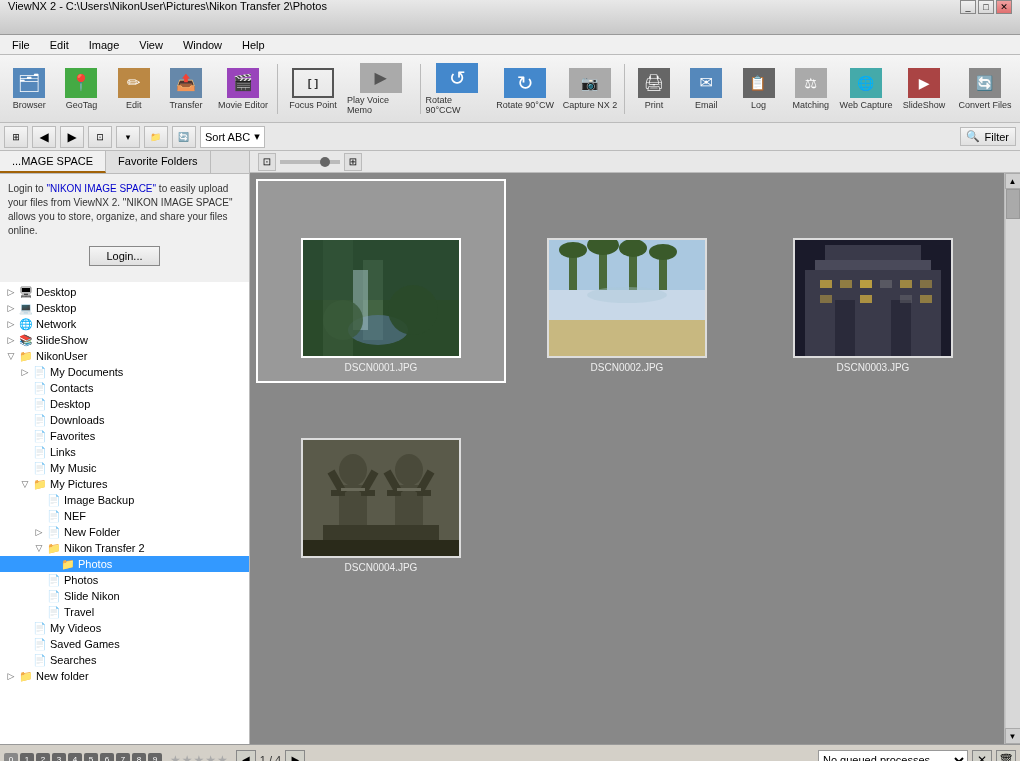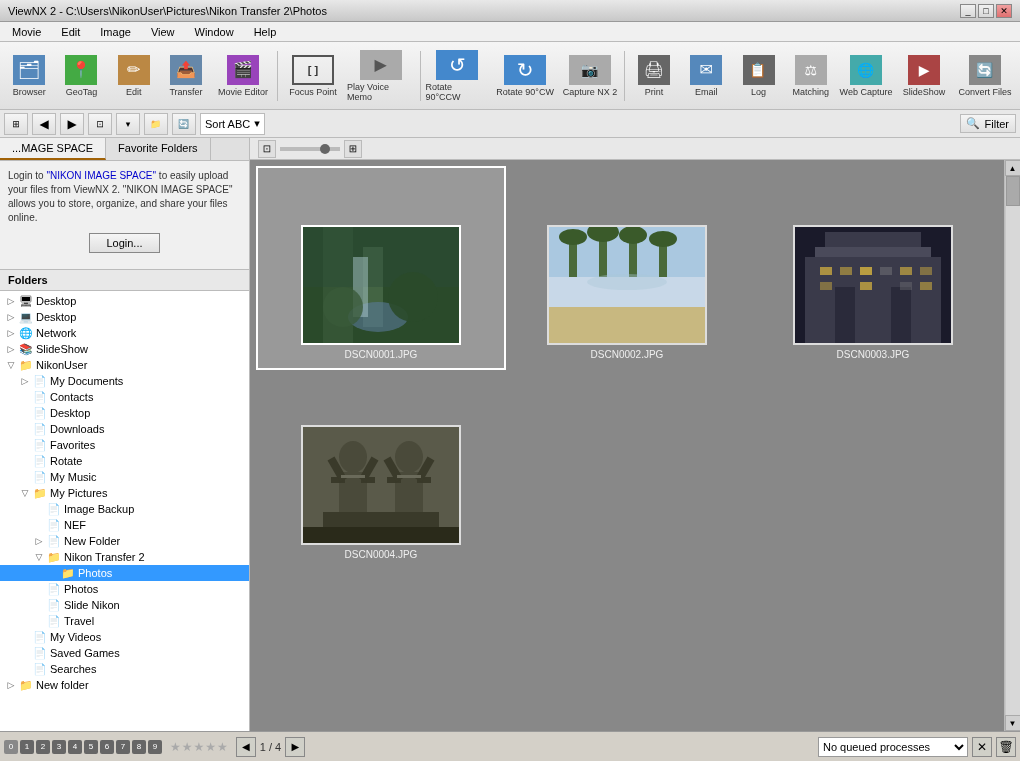--- a/index.html
+++ b/index.html
@@ -8,23 +8,22 @@
       font-size: 11px;
       background: #d4d0c8;
       width: 1020px;
       height: 761px;
       overflow: hidden;
     }
 
     
     #title-bar {
       background: linear-gradient(to bottom, #e8e8e8, #c8c8c8);
-      height: 22px;
-      display: flex;
-      align-items: center;
+      height: 35px;
+      display: flex;
       padding: 0 8px;
       border-bottom: 1px solid #999;
       justify-content: space-between;
     }
     #title-bar .title-text {
       font-size: 11px;
       color: #000;
     }
     #title-bar .window-controls {
       display: flex;
@@ -496,21 +495,21 @@
 <div id="title-bar">
   <div class="title-text">ViewNX 2 - C:\Users\NikonUser\Pictures\Nikon Transfer 2\Photos</div>
   <div class="window-controls">
     <div class="win-btn">_</div>
     <div class="win-btn">□</div>
     <div class="win-btn" style="background:linear-gradient(to bottom,#f0a0a0,#e07070);">✕</div>
   </div>
 </div>
 
 <div id="menu-bar">
-  <span class="menu-item">Movie</span>
+  <span class="menu-item">File</span>
   <span class="menu-item">Edit</span>
   <span class="menu-item">Image</span>
   <span class="menu-item">View</span>
   <span class="menu-item">Window</span>
   <span class="menu-item">Help</span>
 </div>
 
 <div id="toolbar">
   <div class="tool-btn">
     <div class="tool-icon icon-browser" style="font-size:18px;background:#5588bb;width:32px;height:30px;display:flex;align-items:center;justify-content:center;">🗂</div>
@@ -613,21 +612,20 @@
       <div class="panel-tab">
         <span>Favorite Folders</span>
       </div>
     </div>
     <div class="nikon-space">
       <p>
         Login to <a>"NIKON IMAGE SPACE"</a> to easily upload your files from ViewNX 2. "NIKON IMAGE SPACE" allows you to store, organize, and share your files online.
       </p>
       <button class="login-btn">Login...</button>
     </div>
-    <div class="folders-label">Folders</div>
     <div class="folder-tree">
 
       <div class="tree-item">
         <span class="tree-indent" style="width:4px"></span>
         <span class="tree-expand">▷</span>
         <span class="folder-icon">🖥</span>
         <span>Desktop</span>
       </div>
 
       <div class="tree-item">
@@ -690,21 +688,21 @@
         <span class="tree-indent" style="width:18px"></span>
         <span class="tree-expand"></span>
         <span class="folder-icon">📄</span>
         <span>Favorites</span>
       </div>
 
       <div class="tree-item">
         <span class="tree-indent" style="width:18px"></span>
         <span class="tree-expand"></span>
         <span class="folder-icon">📄</span>
-        <span>Rotate</span>
+        <span>Links</span>
       </div>
 
       <div class="tree-item">
         <span class="tree-indent" style="width:18px"></span>
         <span class="tree-expand"></span>
         <span class="folder-icon">📄</span>
         <span>My Music</span>
       </div>
 
       <div class="tree-item">

